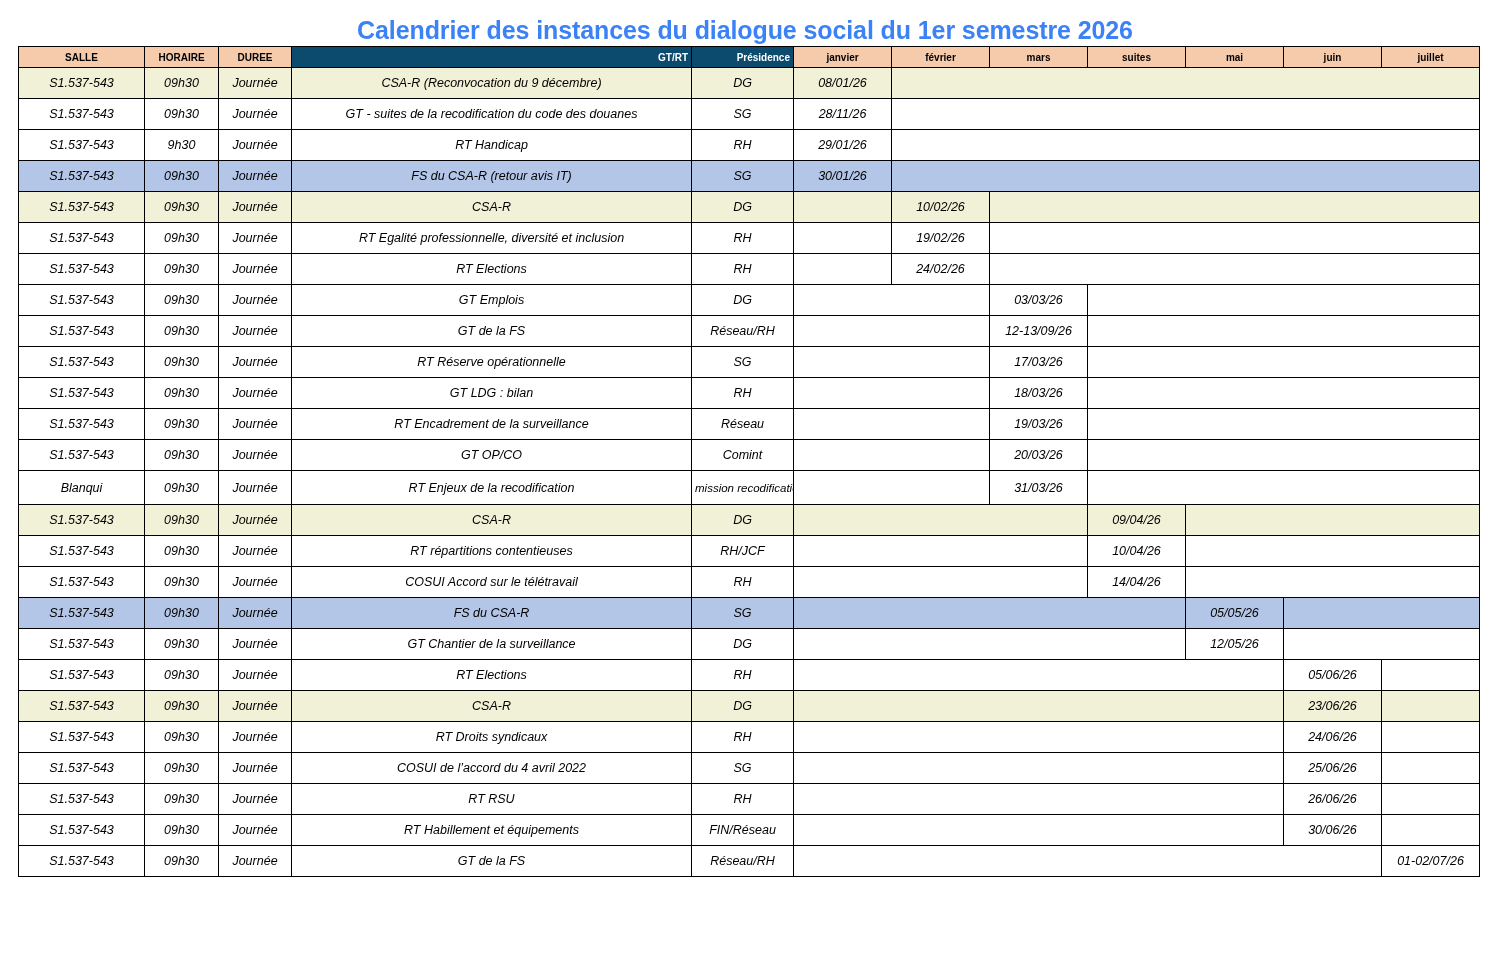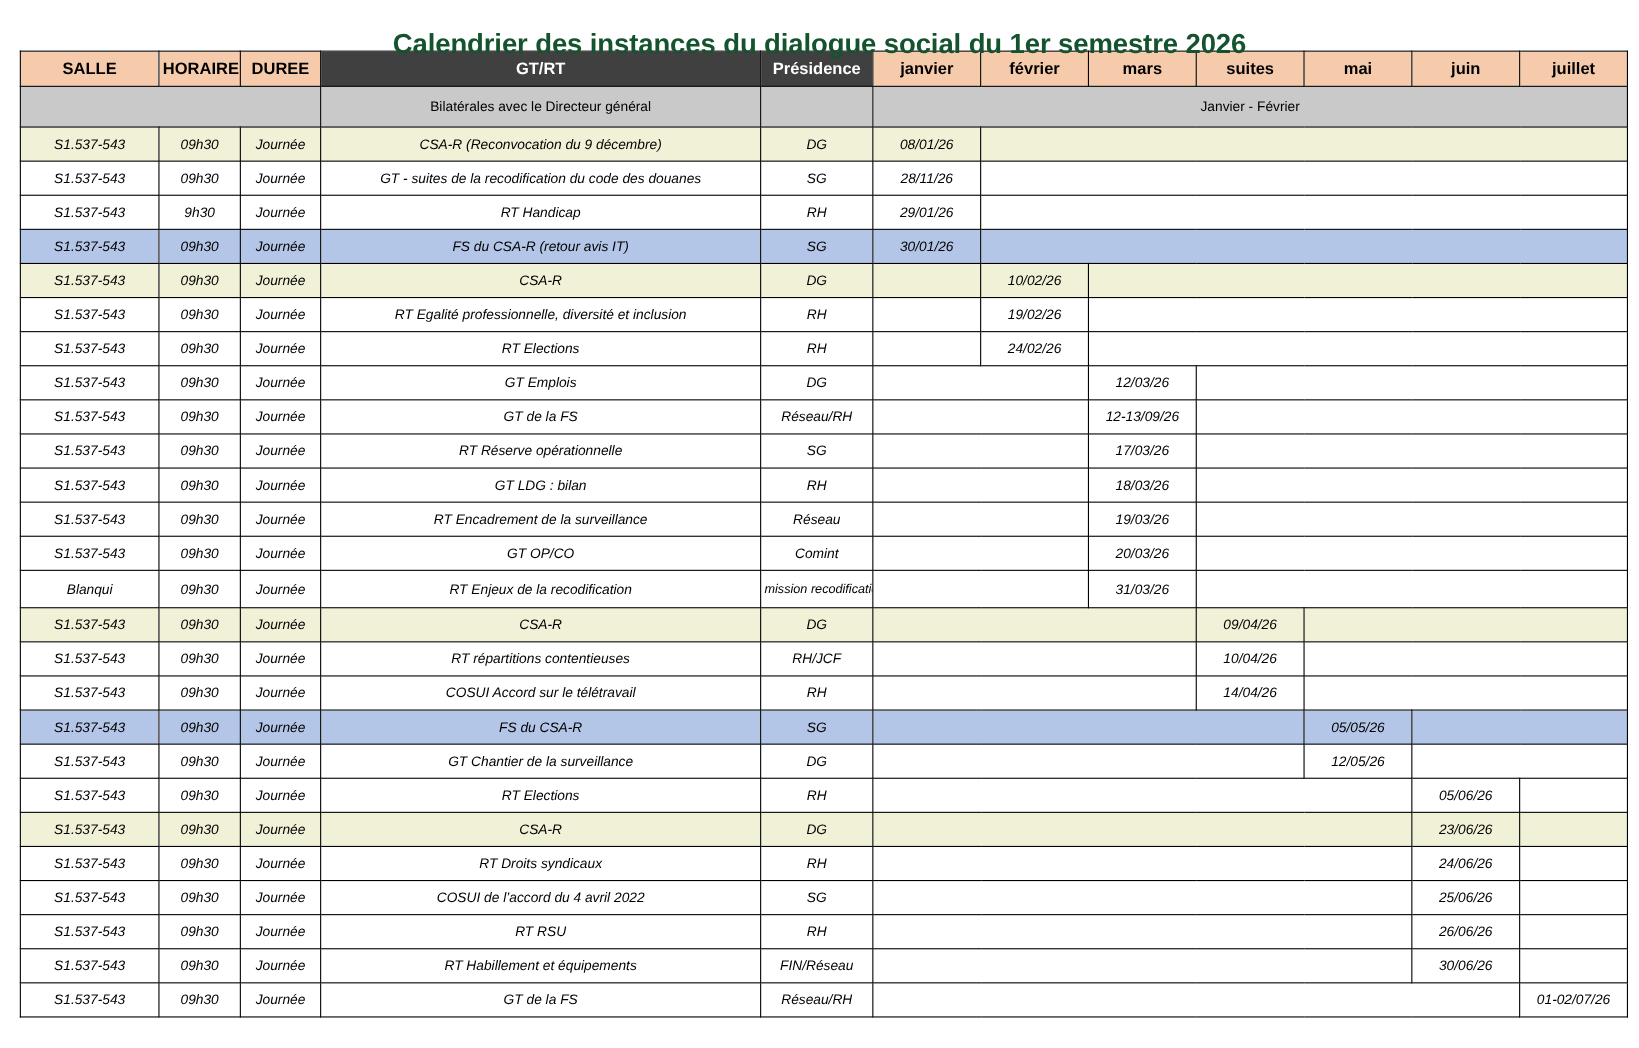--- a/index.html
+++ b/index.html
@@ -15,23 +15,23 @@
     width: 1490px;
     height: 953px;
     position: relative;
     background: #ffffff;
     overflow: hidden;
   }
   #title {
     text-align: center;
     font-size: 25px;
     font-weight: bold;
-    color: #14532d;
+    color: #3b82f6;
     letter-spacing: -0.1px;
-    padding-top: 22px;
+    padding-top: 12px;
     height: 46px;
     line-height: 36px;
     font-family: "Liberation Sans", sans-serif;
   }
   table.cal {
     border-collapse: collapse;
     table-layout: fixed;
     width: 1458px;
     margin-left: 18px;
     font-size: 12.5px;
@@ -42,27 +42,28 @@
     padding: 0 3px;
     text-align: center;
     vertical-align: middle;
     font-weight: normal;
     overflow: hidden;
     white-space: nowrap;
   }
   tr.hdr td {
     background: #F5CBAC;
     font-weight: bold;
-    font-size: 15px;
-    height: 32px;
+    font-size: 10px;
+    height: 21px;
   }
   tr.hdr td.gtrt-h, tr.hdr td.pres-h {
-    background: #404040;
+    background: #0c4a6e;
     color: #ffffff;
     font-weight: bold;
+    text-align: right;
   }
   tr.sub td {
     background: #C9C9C9;
     height: 37px;
     font-size: 12.5px;
   }
   tr.r { height: 31px; font-style: italic; }
   tr.r td { height: 31px; }
   tr.r.tall td { height: 34px; }
   td.bold { font-weight: bold; }
@@ -104,26 +105,20 @@
         <td class="gtrt-h">GT/RT</td>
         <td class="pres-h">Présidence</td>
         <td>janvier</td>
         <td>février</td>
         <td>mars</td>
         <td>suites</td>
         <td>mai</td>
         <td>juin</td>
         <td>juillet</td>
       </tr>
-      <tr class="sub">
-        <td colspan="3"></td>
-        <td>Bilatérales avec le Directeur général</td>
-        <td></td>
-        <td colspan="7">Janvier - Février</td>
-      </tr>
     <tr class="r yellow">
           <td>S1.537-543</td>
           <td>09h30</td>
           <td>Journée</td>
           <td class="bold gtrt">CSA-R (Reconvocation du 9 décembre)</td>
           <td>DG</td>
           <td class="bold">08/01/26</td>
           <td class="empty" colspan="6"></td>
         </tr>
         <tr class="r white">
@@ -183,21 +178,21 @@
           <td>24/02/26</td>
           <td class="empty" colspan="5"></td>
         </tr>
         <tr class="r white">
           <td>S1.537-543</td>
           <td>09h30</td>
           <td>Journée</td>
           <td class="gtrt">GT Emplois</td>
           <td>DG</td>
           <td class="empty" colspan="2"></td>
-          <td>12/03/26</td>
+          <td>03/03/26</td>
           <td class="empty" colspan="4"></td>
         </tr>
         <tr class="r white">
           <td>S1.537-543</td>
           <td>09h30</td>
           <td>Journée</td>
           <td class="bold gtrt">GT de la FS</td>
           <td>Réseau/RH</td>
           <td class="empty" colspan="2"></td>
           <td class="bold">12-13/09/26</td>

